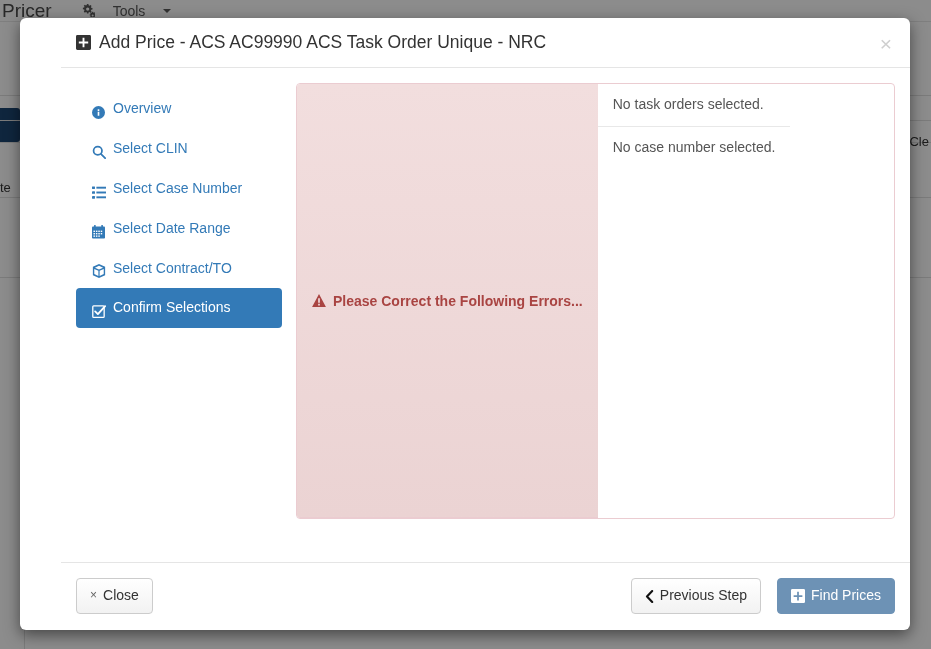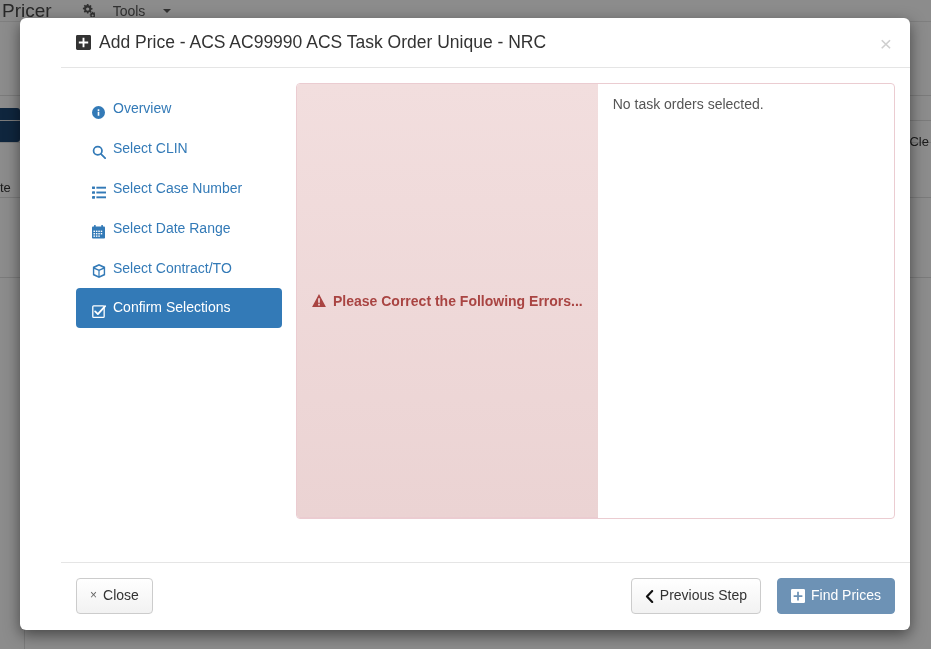--- a/index.html
+++ b/index.html
@@ -391,20 +391,21 @@
       <div class="error-heading">
         <span class="ico">
           <svg width="14" height="13" viewBox="0 0 16 15" fill="#a94442">
             <path d="M8 0l8 15H0L8 0zm-1 5v5h2V5H7zm0 6.2v2h2v-2H7z"></path>
           </svg>
         </span>
         <span>Please Correct the Following Errors...</span>
       </div>
       <ul class="error-list">
         <li>No task orders selected.</li>
+        <li>No case number selected.</li>
       </ul>
     </div>
 
   </div>
 
   <div class="modal-footer">
     <button class="btn btn-default">
       <span class="btn-close-x ico">×</span>
       <span>Close</span>
     </button>

